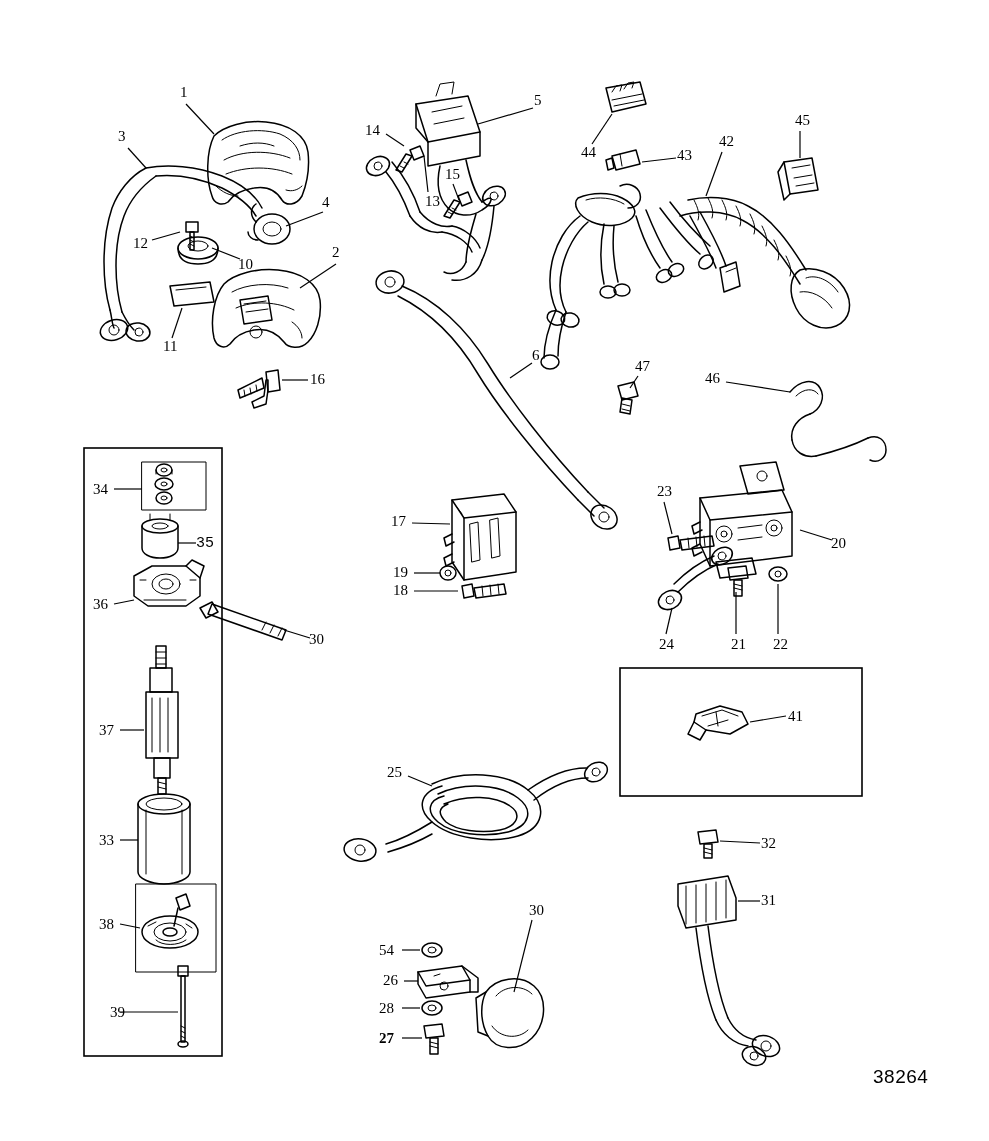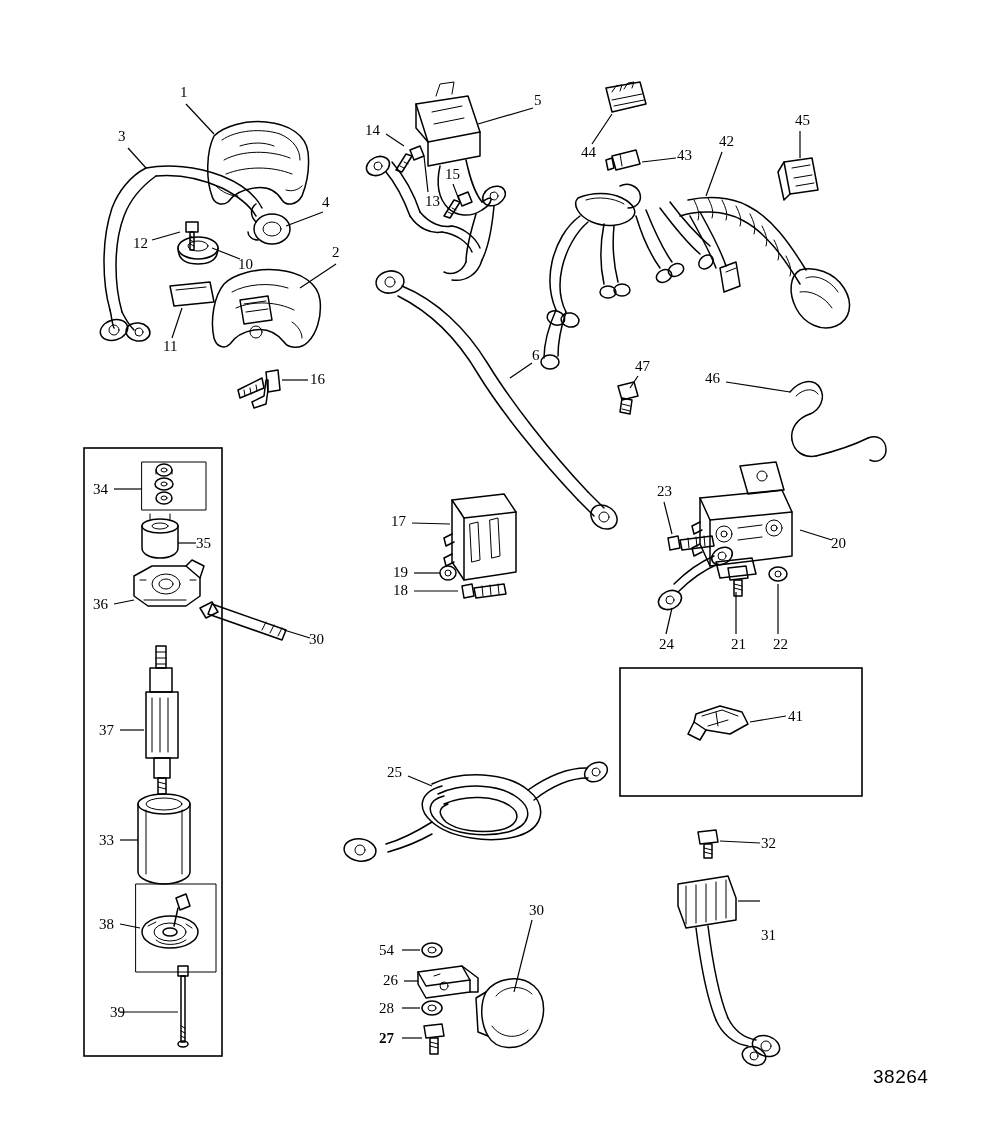--- a/index.html
+++ b/index.html
@@ -578,25 +578,25 @@
   <div class="callout" style="left:731px; top:637px;">21</div>
   <div class="callout" style="left:773px; top:637px;">22</div>
   <div class="callout" style="left:657px; top:484px;">23</div>
   <div class="callout" style="left:659px; top:637px;">24</div>
   <div class="callout" style="left:387px; top:765px;">25</div>
   <div class="callout" style="left:383px; top:973px;">26</div>
   <div class="callout" style="left:379px; top:1031px;font-weight:bold;">27</div>
   <div class="callout" style="left:379px; top:1001px;">28</div>
   <div class="callout" style="left:379px; top:943px;">54</div>
   <div class="callout" style="left:529px; top:903px;">30</div>
-  <div class="callout" style="left:761px; top:893px;margin-top:35px;">31</div>
+  <div class="callout" style="left:761px; top:893px;">31</div>
   <div class="callout" style="left:761px; top:836px;">32</div>
   <div class="callout" style="left:99px;  top:833px;">33</div>
   <div class="callout" style="left:93px;  top:482px;">34</div>
-  <div class="callout" style="left:196px; top:536px;">35</div>
+  <div class="callout" style="left:196px; top:536px;font-family:Liberation Mono, monospace;">35</div>
   <div class="callout" style="left:93px;  top:597px;">36</div>
   <div class="callout" style="left:99px;  top:723px;">37</div>
   <div class="callout" style="left:99px;  top:917px;">38</div>
   <div class="callout" style="left:99px;  top:1005px;margin-left:11px;">39</div>
   <div class="callout" style="left:309px; top:632px;">30</div>
   <div class="callout" style="left:788px; top:709px;">41</div>
   <div class="callout" style="left:719px; top:134px;">42</div>
   <div class="callout" style="left:677px; top:148px;">43</div>
   <div class="callout" style="left:581px; top:145px;">44</div>
   <div class="callout" style="left:795px; top:113px;">45</div>

